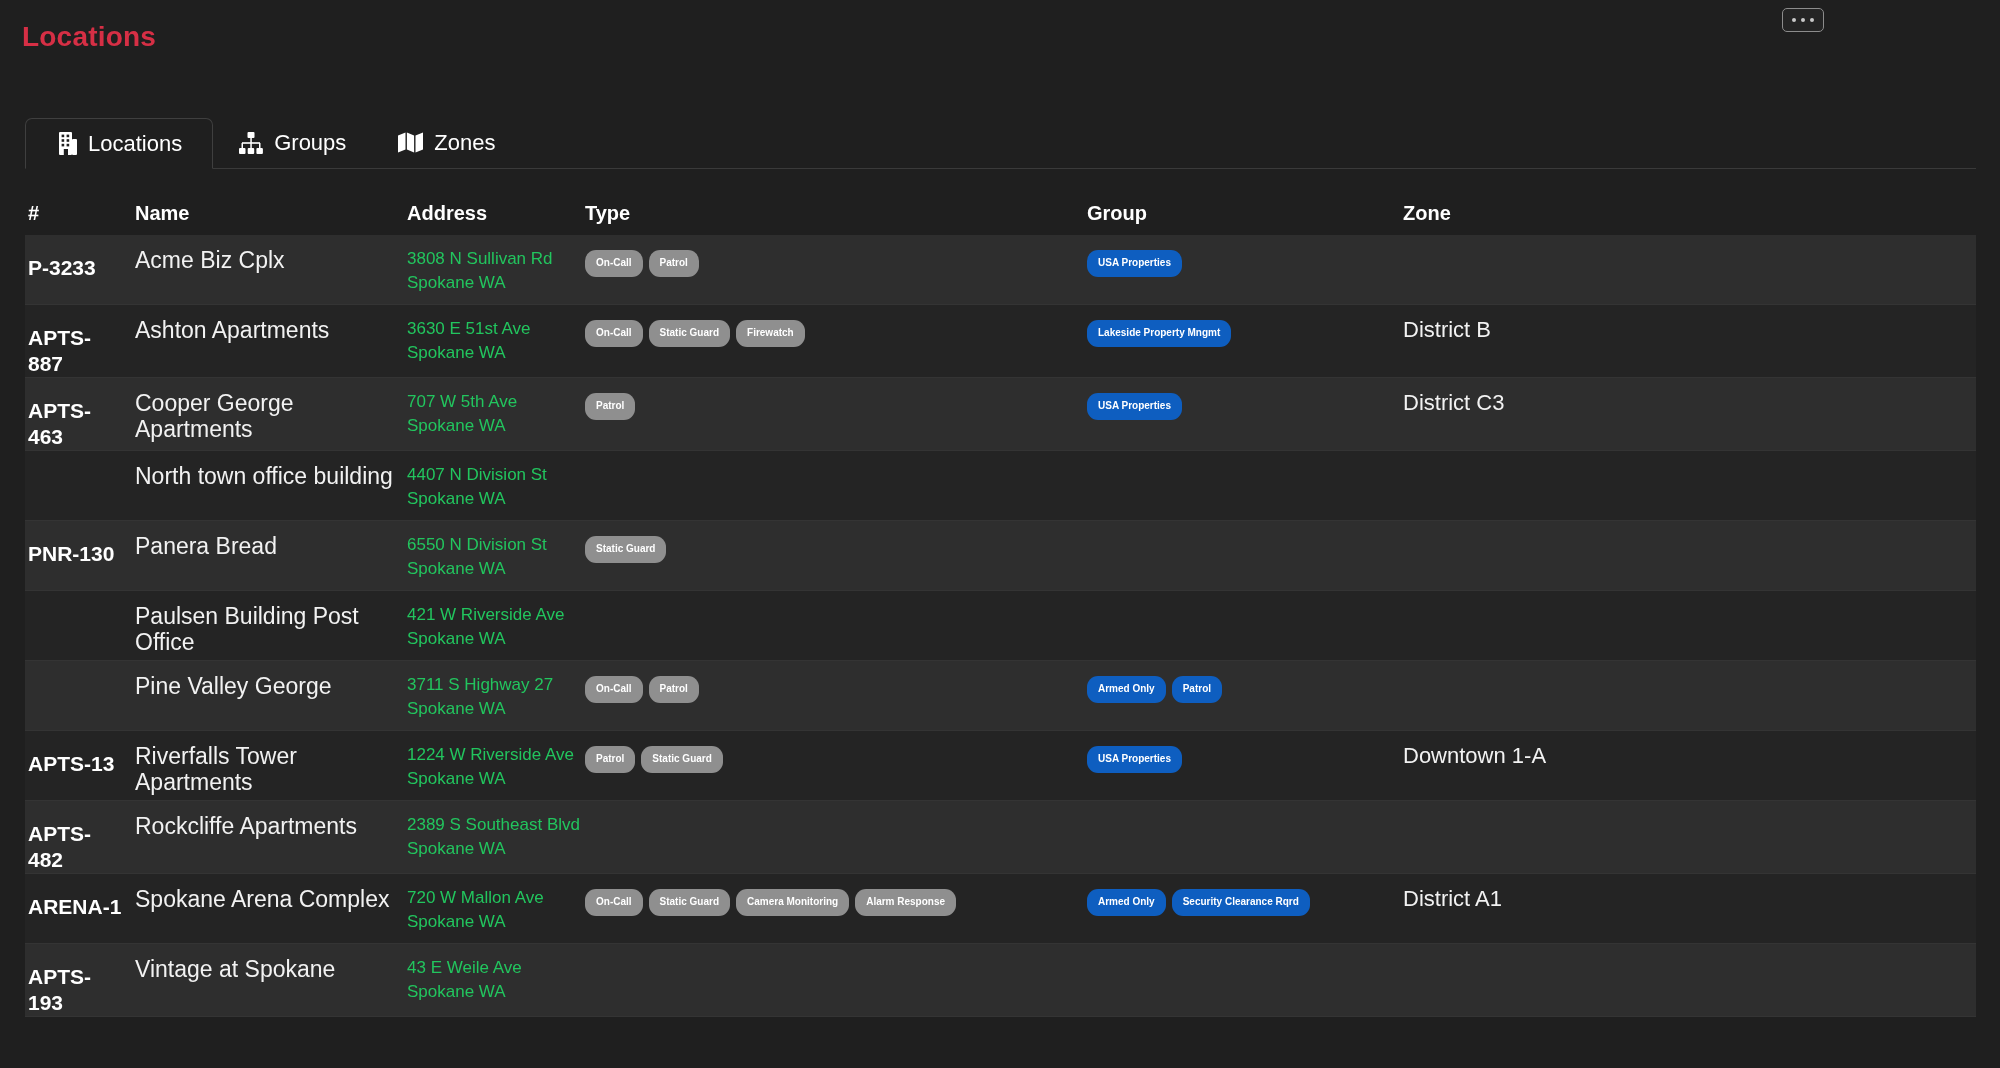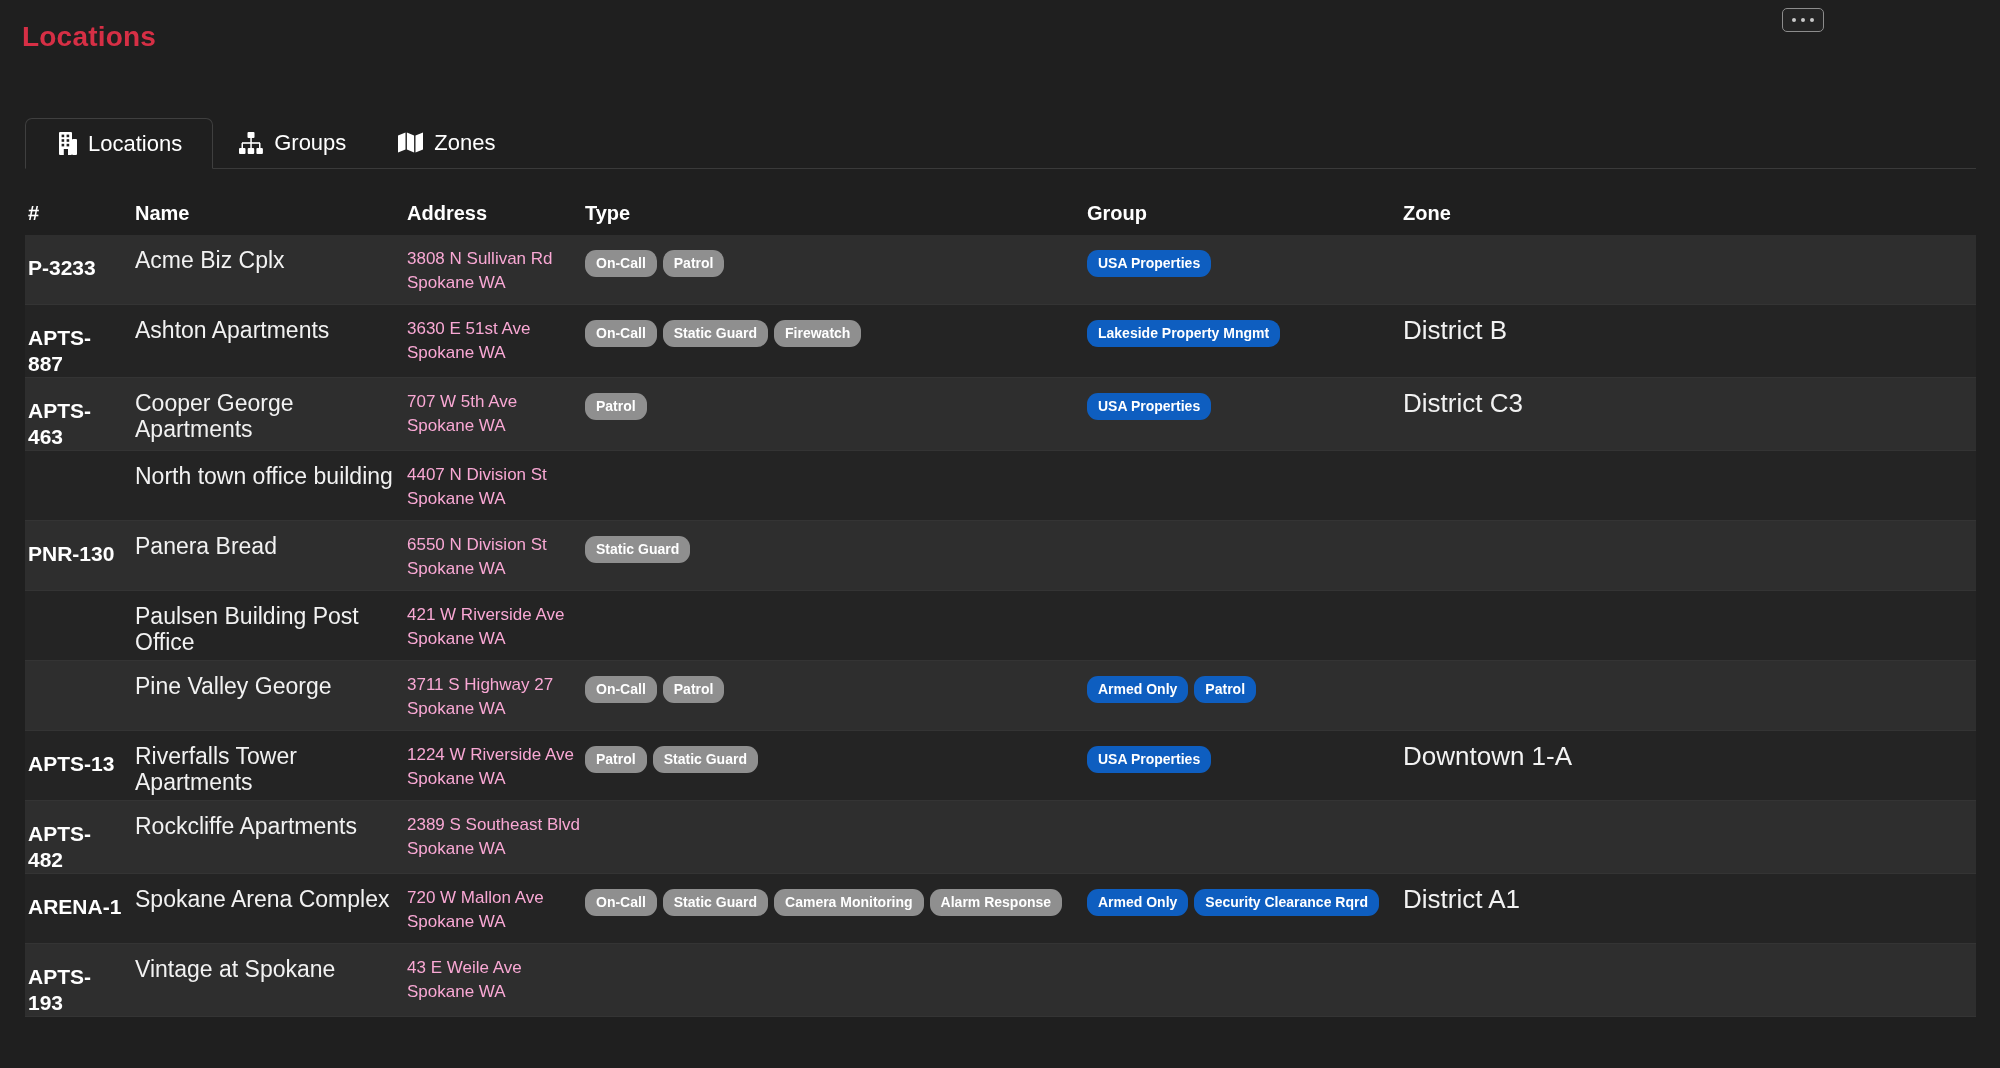--- a/index.html
+++ b/index.html
@@ -132,41 +132,41 @@
     line-height: 26px;
     margin-top: 8px;
   }
   .name-val {
     font-size: 23px;
     color: #f2f2f2;
     line-height: 26px;
   }
   .addr-line {
     font-size: 17px;
-    color: #f9a8d4;
+    color: #22c55e;
     line-height: 24px;
     white-space: nowrap;
   }
   .zone-val {
-    font-size: 26px;
+    font-size: 22px;
     color: #f2f2f2;
     line-height: 26px;
     white-space: nowrap;
   }
 
   .chips {
     display: flex;
     flex-wrap: wrap;
     gap: 6px;
     padding-top: 3px;
   }
   .chip {
     display: inline-block;
     border-radius: 11px;
-    font-size: 14px;
+    font-size: 10px;
     font-weight: 700;
     line-height: 14px;
     padding: 6px 11px 7px 11px;
     white-space: nowrap;
     color: #ffffff;
   }
   .chip.type  { background: #8f8f8f; }
   .chip.group { background: #0e5ec0; }
 </style>
 </head>

